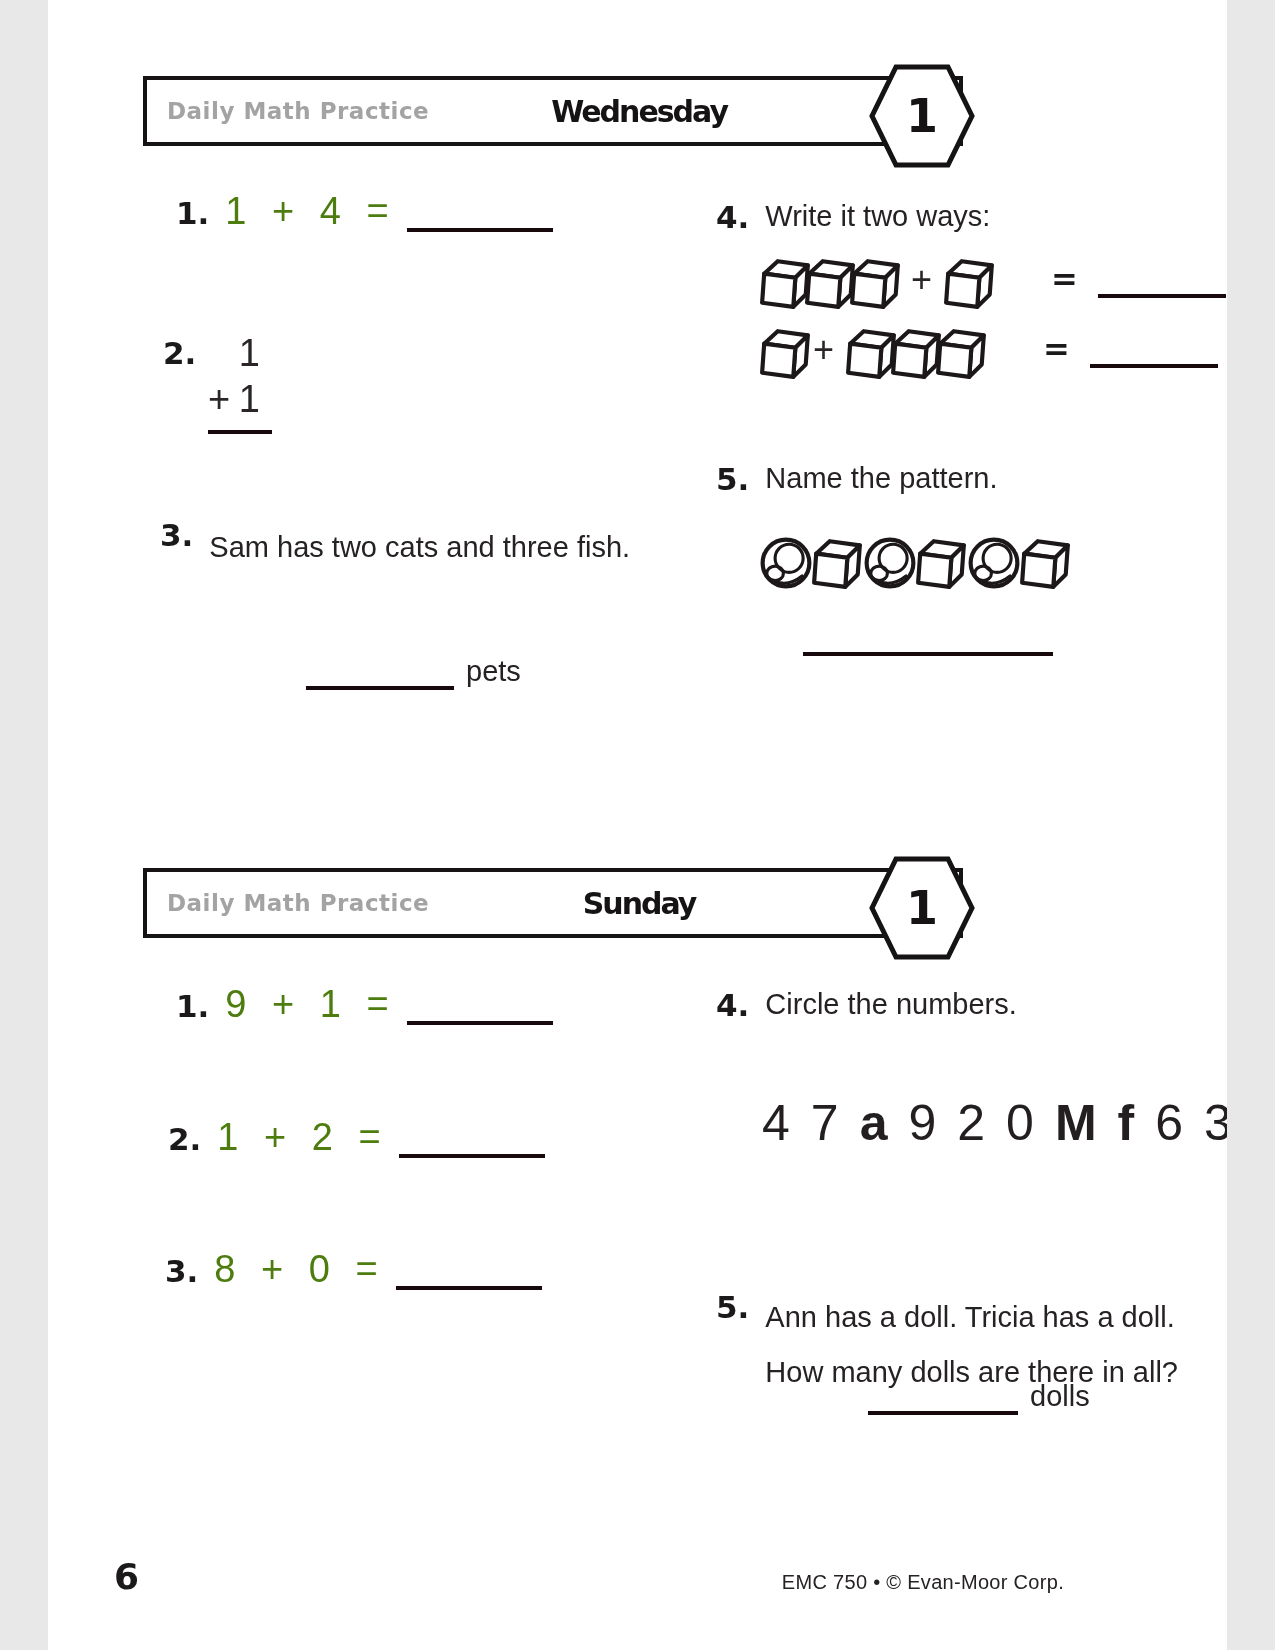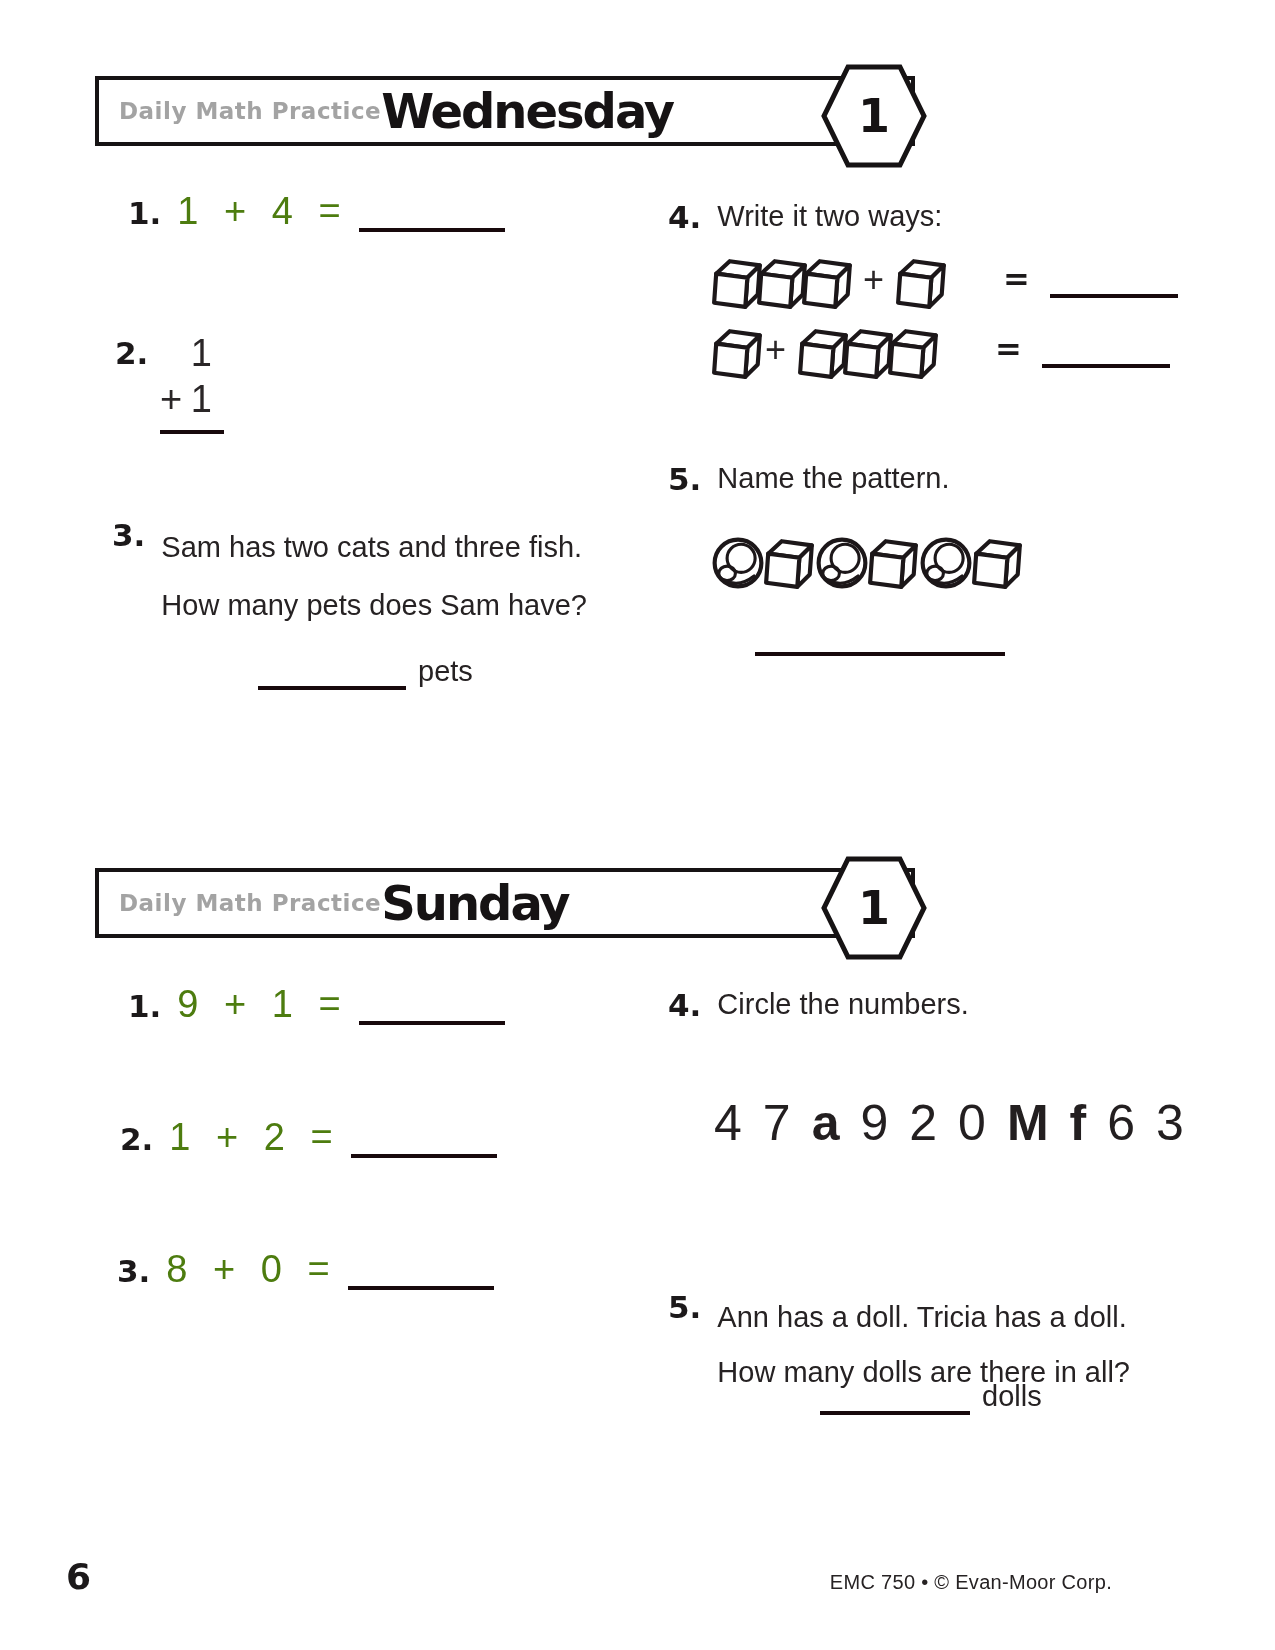--- a/index.html
+++ b/index.html
@@ -1,39 +1,39 @@
 <!DOCTYPE html>
 <html><head>
 <meta charset="utf-8">
 <style>
   html,body{margin:0;padding:0;background:#e8e8e8;}
   .page{
     position:relative;
-    width:1275px;height:1650px;
+    width:1179px;height:1650px;
     margin:0 auto;
     background:#ffffff;
     font-family:"Liberation Sans",sans-serif;
     color:#262223;
     overflow:hidden;
   }
   
   .banner{
     position:absolute;left:95px;width:820px;height:70px;
     border:4px solid #161314;box-sizing:border-box;background:#fff;
     display:flex;align-items:center;
   }
   .brand{
     font-family:"DejaVu Sans",sans-serif;
     color:#a3a3a3;font-weight:bold;font-size:23px;letter-spacing:.5px;
     margin-left:20px;white-space:nowrap;
   }
   .dayname{
-    flex:1;margin-right:110px;
+    flex:1;text-align:center;margin-right:110px;
     font-family:"DejaVu Sans",sans-serif;
-    font-weight:800;font-size:48px;letter-spacing:-2px;color:#161314;
+    font-weight:800;font-size:30px;letter-spacing:-2px;color:#161314;
     white-space:nowrap;
   }
   .badge{position:absolute;left:722px;top:-16px;width:106px;height:104px;}
   .badge svg{display:block;}
   .badge text{
     font-family:"DejaVu Sans",sans-serif;font-weight:bold;font-size:46px;fill:#161314;
   }
   
   .prob{position:absolute;display:flex;align-items:flex-end;white-space:nowrap;}
   .pnum{
@@ -122,21 +122,20 @@
     <div class="vrow">
       <span class="vplus">+</span>
       <span class="vdigit">1</span>
     </div>
   </div>
 
   <div class="prob" style="left:112px;top:518px;align-items:flex-start;">
     <span class="pnum">3.</span>
     <div class="plines">
       <div>Sam has two cats and three fish.</div>
-      <div>How many pets does Sam have?</div>
     </div>
   </div>
   <div class="answer" style="left:258px;top:655px;">
     <span class="blank" style="width:148px;"></span>
     <span class="unit">pets</span>
   </div>
 
   <div class="prob" style="left:668px;top:200px;">
     <span class="pnum">4.</span>
     <span class="ptext">Write it two ways:</span>

